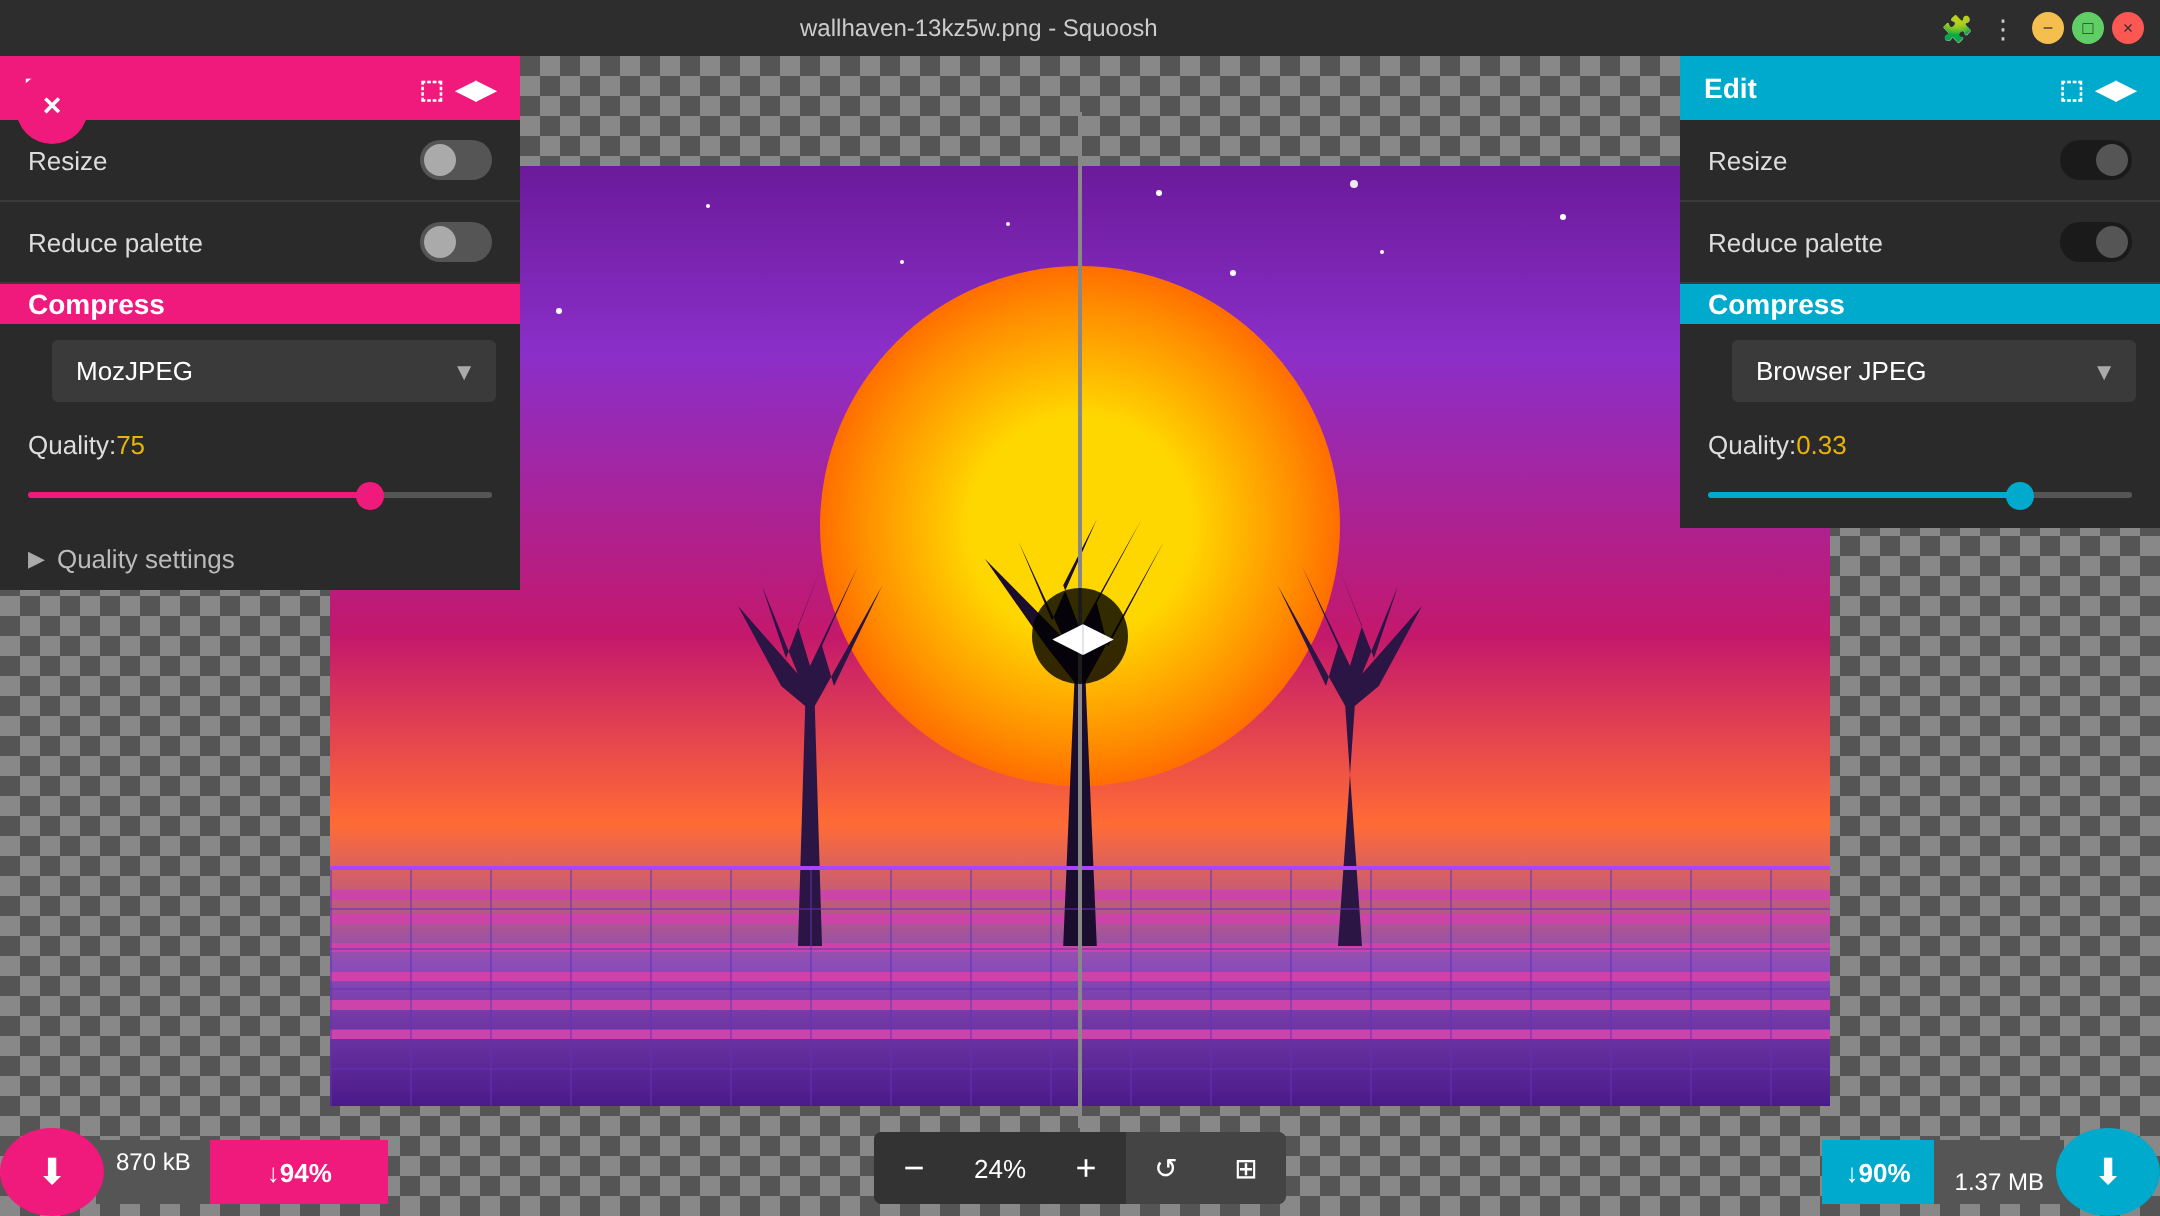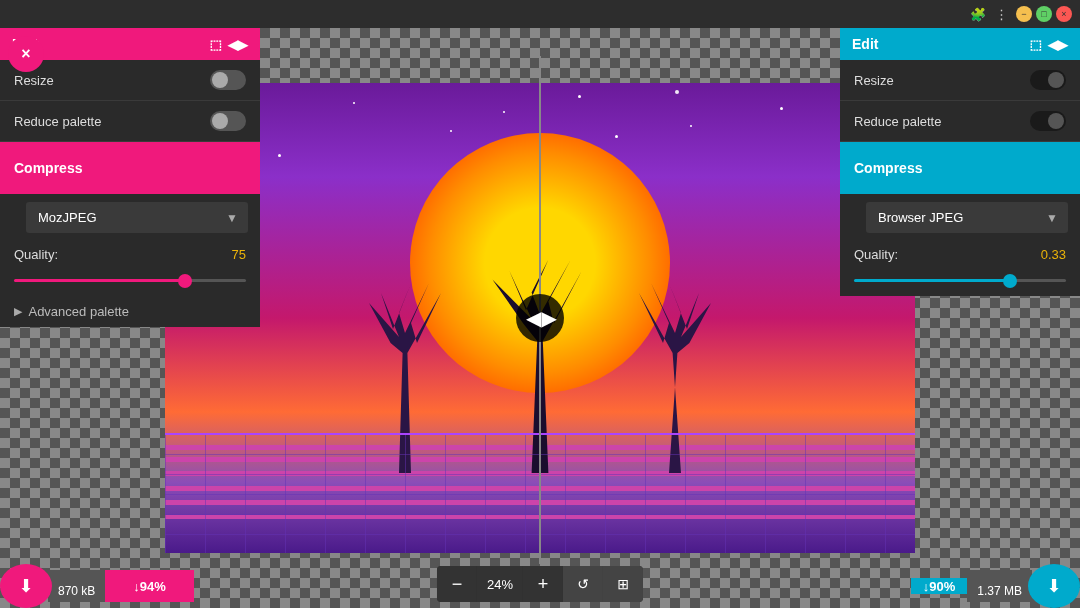--- a/index.html
+++ b/index.html
@@ -273,21 +273,21 @@
       left: 2px;
       transition: left 0.2s;
     }
 
     .toggle.on::after {
       left: 18px;
       background: #555;
     }
 
     .section-header {
-      padding: 18px 14px;
+      padding: 2px 14px;
       font-weight: bold;
       font-size: 14px;
       color: white;
     }
 
     .section-header.pink {
       background: #f0197c;
     }
 
     .section-header.blue {
@@ -324,21 +324,21 @@
       transform: translateY(-50%);
       color: #aaa;
       pointer-events: none;
       font-size: 12px;
     }
 
     .quality-row {
       padding: 6px 14px 2px;
       display: flex;
       align-items: center;
-      justify-content: space-between;
+      justify-content: flex-start;
     }
 
     .quality-label {
       color: #ddd;
       font-size: 13px;
     }
 
     .quality-value {
       color: #eab308;
       font-size: 13px;
@@ -428,21 +428,21 @@
       font-size: 18px;
     }
 
     .file-size-badge {
       background: #555;
       color: white;
       padding: 4px 10px;
       font-size: 12px;
       height: 32px;
       display: flex;
-      align-items: flex-end;
+      align-items: flex-start;
       margin-left: -4px;
     }
 
     .savings-badge {
       background: #f0197c;
       color: white;
       padding: 4px 28px;
       font-size: 16px;
       font-weight: bold;
       height: 32px;
@@ -523,21 +523,21 @@
       justify-content: flex-end;
       z-index: 80;
     }
 
     .savings-badge-right {
       background: #00aacc;
       color: white;
       padding: 4px 12px;
       font-size: 16px;
       font-weight: bold;
-      height: 16px;
+      height: 32px;
       display: flex;
       align-items: center;
     }
 
     .file-size-badge-right {
       background: #555;
       color: white;
       padding: 4px 10px;
       font-size: 12px;
       height: 32px;
@@ -576,20 +576,21 @@
       font-size: 16px;
       font-weight: bold;
     }
   </style>
 </head>
 <body>
 
 <div class="titlebar">
   <div class="titlebar-icons">
   </div>
+  <div class="titlebar-title">wallhaven-13kz5w.png - Squoosh</div>
   <div style="display:flex;align-items:center;gap:8px;">
     <span style="color:#ccc;font-size:13px;cursor:pointer;">🧩</span>
     <span style="color:#ccc;font-size:13px;cursor:pointer;">⋮</span>
     <div class="titlebar-controls">
       <div class="titlebar-btn minimize">
         <span>−</span>
       </div>
       <div class="titlebar-btn maximize">
         <span>□</span>
       </div>
@@ -683,21 +684,21 @@
     <span class="quality-label">Quality:</span>
     <span class="quality-value">75</span>
   </div>
 
   <div class="slider-row">
     <input type="range" class="slider pink" min="0" max="100" value="75" style="">
   </div>
 
   <div class="advanced-row">
     <span class="advanced-arrow">▶</span>
-    <span class="advanced-label">Advanced palette</span>
+    <span class="advanced-label">Quality settings</span>
   </div>
 </div>
 
 <div class="bottom-bar-left">
   <div class="download-btn-left">
     <span class="download-icon">⬇</span>
   </div>
   <div class="file-size-badge">
     <span>870 kB</span>
   </div>

